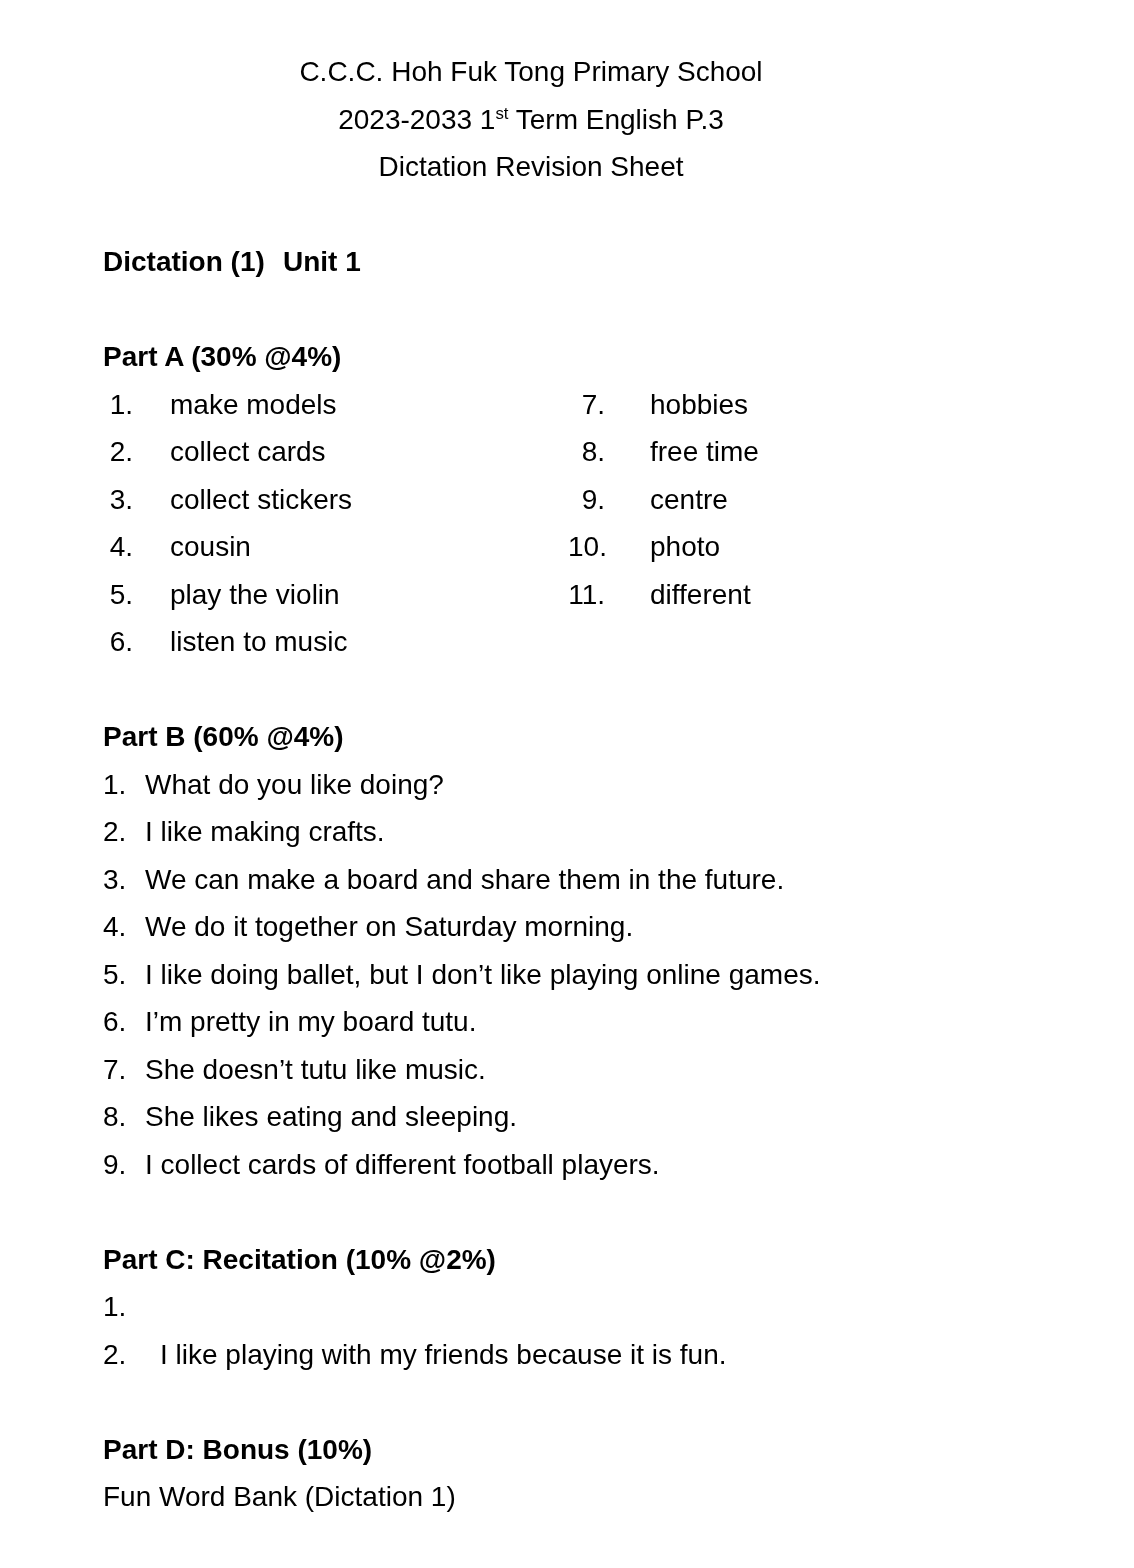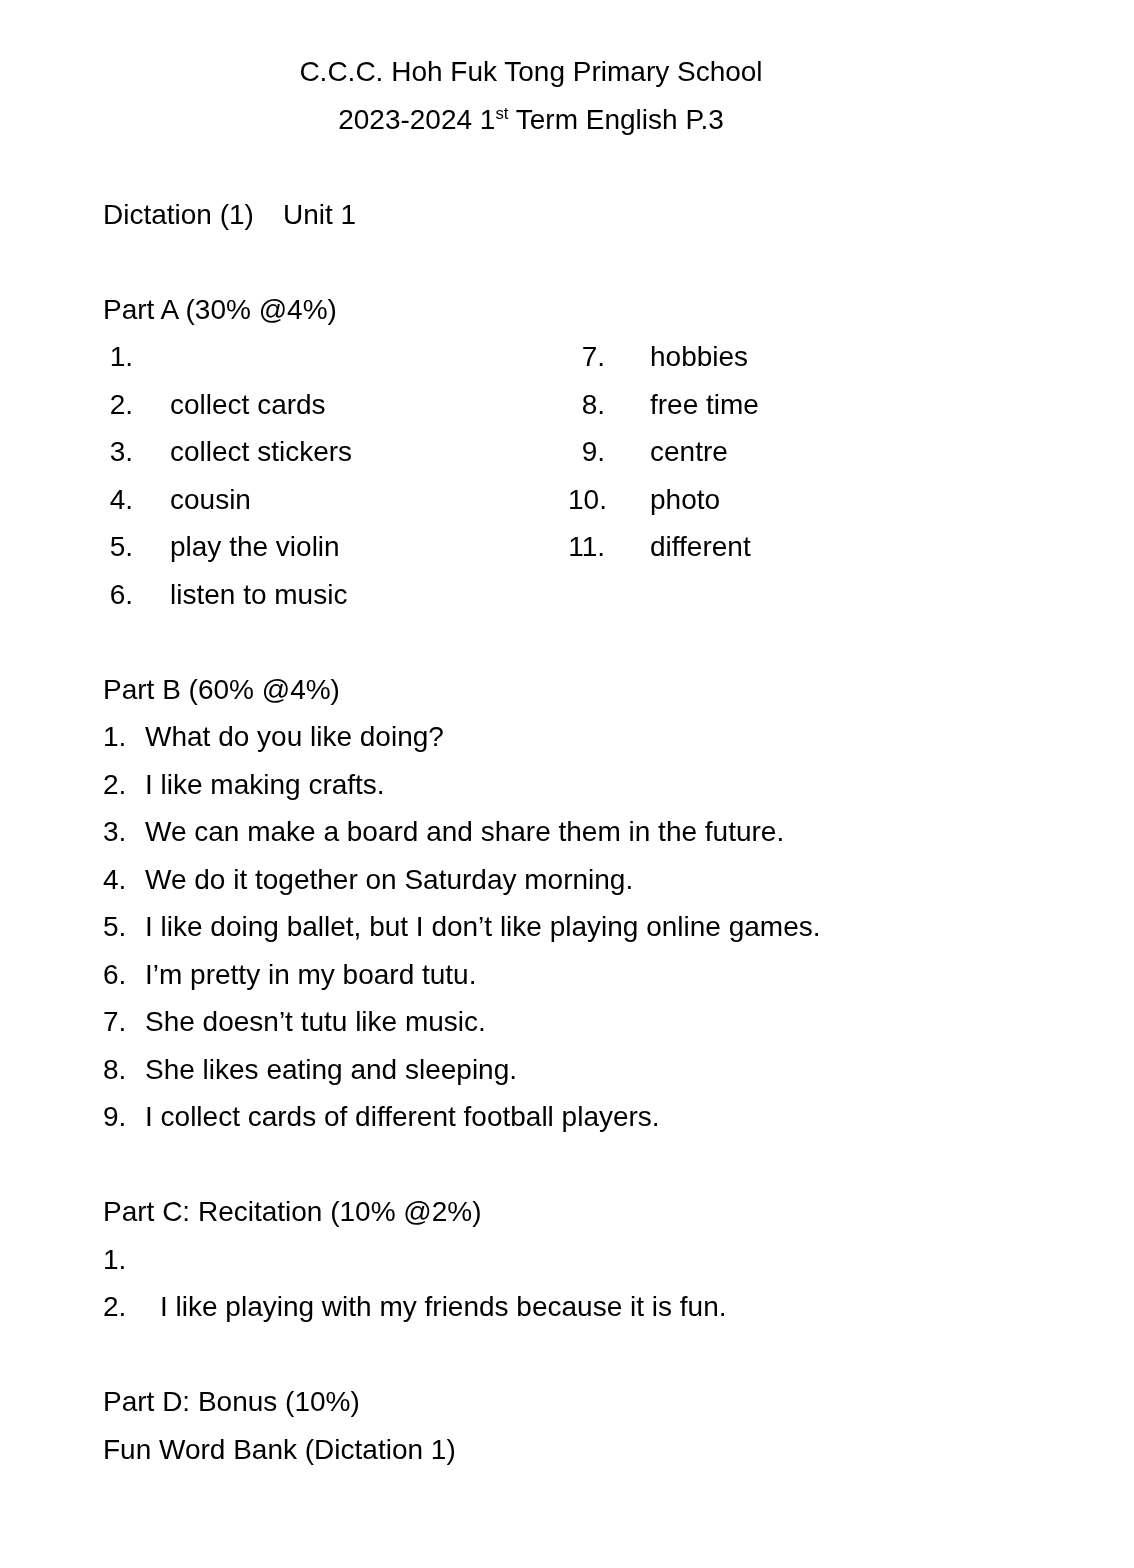--- a/index.html
+++ b/index.html
@@ -21,21 +21,21 @@
     height: 1568px;
     padding: 48px 3px 0 103px;
   }
   .line {
     height: 47.5px;
     line-height: 47.5px;
     white-space: nowrap;
   }
   .blank-line { height: 47.5px; }
   .center { text-align: center; }
-  .bold { font-weight: normal; }
+  .bold { font-weight: bold; }
   sup {
     font-size: 0.6em;
     vertical-align: super;
     line-height: 0;
   }
   .dict-label {
     display: inline-block;
     width: 180px;
   }
   
@@ -56,34 +56,36 @@
   .pb .num { width: 42px; flex: none; }
   
   .pc .num { width: 57px; flex: none; }
 </style>
 </head>
 <body>
 
 <div class="page">
 
   <div class="line center">C.C.C. Hoh Fuk Tong Primary School</div>
-  <div class="line center"><span>2023-2024 1</span><sup>st</sup><span> Term English P.3</span></div>
+  <div class="line center"><span>2023-2033 1</span><sup>st</sup><span> Term English P.3</span></div>
+  <div class="line center">Dictation Revision Sheet</div>
 
   <div class="blank-line"></div>
 
   <div class="line bold"><span class="dict-label">Dictation (1)</span><span>Unit 1</span></div>
 
   <div class="blank-line"></div>
 
   <div class="line bold">Part A (30% @4%)</div>
 
   <div class="part-a-cols">
     <div class="pa-left">
       <div class="row">
         <span class="num">1.</span>
+        <span class="txt">make models</span>
       </div>
       <div class="row">
         <span class="num">2.</span>
         <span class="txt">collect cards</span>
       </div>
       <div class="row">
         <span class="num">3.</span>
         <span class="txt">collect stickers</span>
       </div>
       <div class="row">

